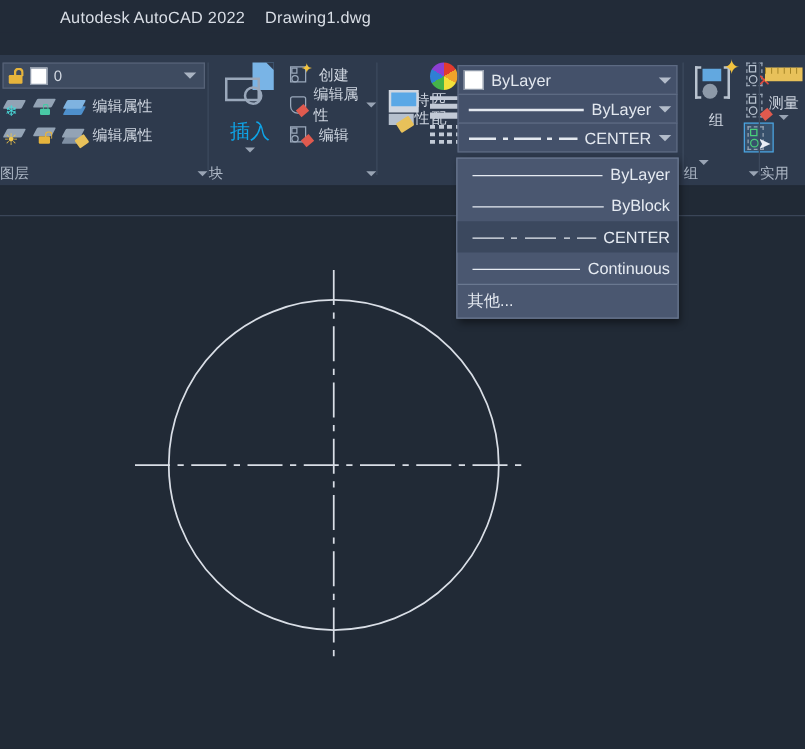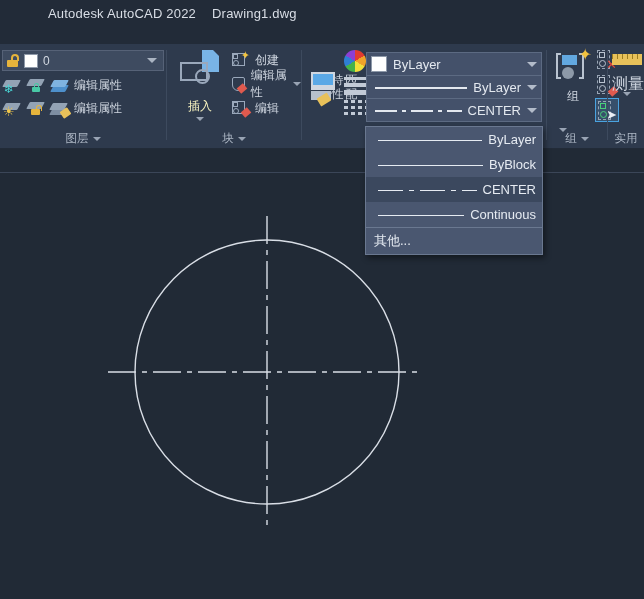--- a/index.html
+++ b/index.html
@@ -28,21 +28,21 @@
   .ribbon-line-top {
     position: absolute; left: 0; top: 44px; width: 644px; height: 1px; background: #3b4759;
   }
   .panel { position: absolute; top: 0; height: 104px; }
   .panel-sep {
     position: absolute; top: 6px; width: 1px; height: 90px; background: #3d4a5e;
   }
   .panel-title {
     position: absolute; bottom: 2px; width: 100%;
     text-align: center; color: #aeb8c6; font-size: 11.5px;
-    display: flex; align-items: center; justify-content: center; gap: 4px;
+    display: flex; align-items: center; justify-content: space-between; gap: 4px;
   }
   .caret-dn {
     width: 0; height: 0; border-left: 4px solid transparent;
     border-right: 4px solid transparent; border-top: 4px solid #99a4b4;
   }
 
   
   #panel-layers { left: 0; width: 166px; }
   .layer-combo {
     position: absolute; left: 2px; top: 6px; width: 162px; height: 21px;
@@ -84,21 +84,21 @@
   .ylock .s { position: absolute; left: 5px; top: 0; width: 6px; height: 6px; border: 1.5px solid #e6b43c; border-bottom: none; border-radius: 3px 3px 0 0; }
   .brush { position: absolute; right: 0px; bottom: 1px; width: 9px; height: 8px; background: #e8c15a; transform: rotate(-35deg); border-radius: 1px; }
 
   
   #panel-block { left: 167px; width: 134px; }
   .big-btn {
     position: absolute; left: 6px; top: 4px; width: 54px; height: 74px;
     display: flex; flex-direction: column; align-items: center; justify-content: flex-start;
   }
   .big-btn .glyph { width: 44px; height: 40px; position: relative; margin-top: 2px; }
-  .big-btn .blabel { color: #fef9c3; font-size: 12px; margin-top: 8px; }
+  .big-btn .blabel { color: #0ea5e9; font-size: 16px; margin-top: 8px; }
   .blk-rect { position: absolute; left: 2px; top: 12px; width: 28px; height: 19px; border: 2px solid #9aa8bb; }
   .blk-circ { position: absolute; left: 17px; top: 19px; width: 15px; height: 15px; border: 2px solid #9aa8bb; border-radius: 50%; }
   .blk-page { position: absolute; right: 3px; top: 0px; width: 17px; height: 22px; background: #79b4e6; }
   .blk-page:after { content:""; position:absolute; right:0; top:0; border-top: 6px solid #2e3a4d; border-left: 6px solid transparent; }
 
   .blk-rows { position: absolute; left: 64px; top: 4px; }
   .brow { display: flex; align-items: center; height: 24px; gap: 5px; }
   .brow .txt { color: #cfd6e0; font-size: 12px; }
   .micro { width: 19px; height: 18px; position: relative; }
   .mbracket { position: absolute; left: 1px; top: 2px; width: 13px; height: 13px; border: 1.5px solid #9aa8bb; }
@@ -194,21 +194,21 @@
   .gs-cur { position: absolute; right: 1px; bottom: 1px; color: #e9eef5; font-size: 13px; line-height: 11px; }
   .grp-caret { position: absolute; left: 12px; bottom: 16px; }
 
   
   #panel-util { left: 608px; width: 36px; }
   .ruler {
     position: absolute; left: 4px; top: 10px; width: 30px; height: 11px; background: #e8c15a;
     background-image: repeating-linear-gradient(90deg, #9c7d1f 0 1px, transparent 1px 5px);
     background-position: 0 0; background-size: 5px 5px; background-repeat: repeat-x;
   }
-  .util-lbl { position: absolute; left: 2px; top: 30px; width: 34px; text-align: right; color: #cfd6e0; font-size: 16px; }
+  .util-lbl { position: absolute; left: 2px; top: 30px; width: 34px; text-align: center; color: #cfd6e0; font-size: 12px; }
 
   
   #canvas {
     position: absolute; left: 0; top: 149px; width: 644px; height: 450px;
     background: #212a36;
   }
   .canvas-divider { position: absolute; left: 0; top: 23px; width: 644px; height: 1px; background: #3b4658; }
   #drawing { position: absolute; left: 0; top: 0; width: 644px; height: 450px; }
 </style>
 </head>

